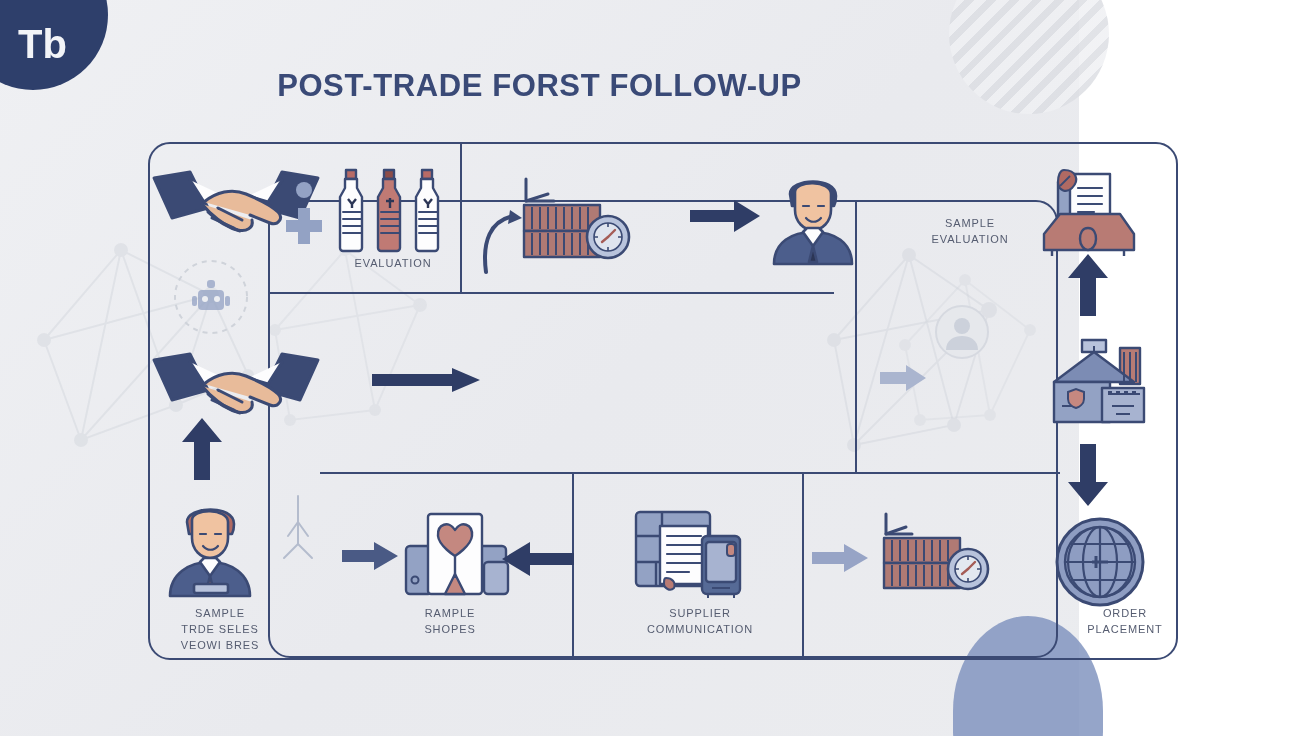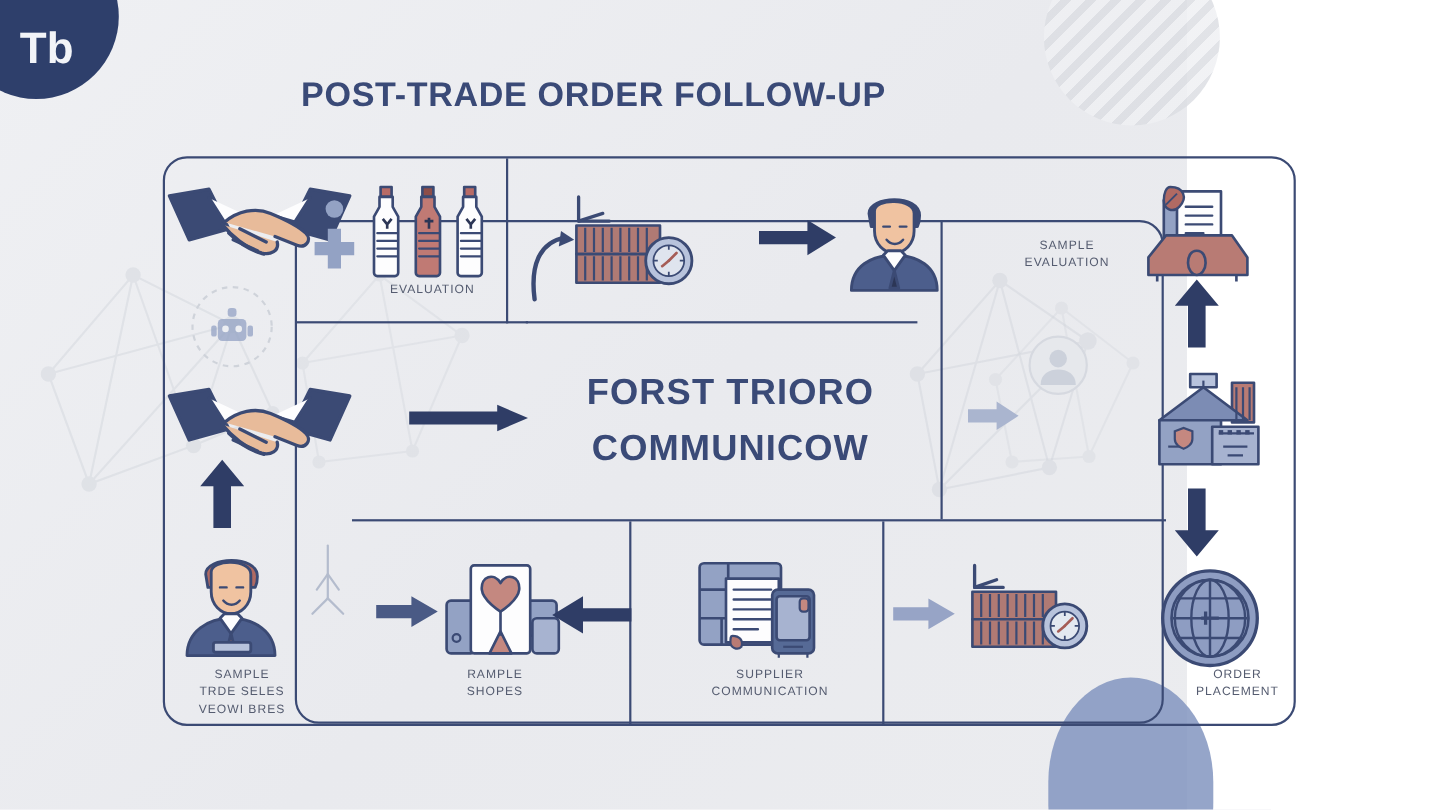--- a/index.html
+++ b/index.html
@@ -176,21 +176,21 @@
     </g>
     <g fill="#cfd3da">
       <circle cx="15" cy="95" r="6"></circle>
         <circle cx="75" cy="30" r="6"></circle>
       <circle cx="140" cy="80" r="6"></circle>
         <circle cx="100" cy="165" r="6"></circle>
       <circle cx="30" cy="170" r="6"></circle>
     </g>
   </svg>
 
-  <div class="title">POST-TRADE ORDER FOLLOW-UP</div>
+  <div class="title">POST-TRADE FORST FOLLOW-UP</div>
 
   <div class="frame fr-outer"></div>
   <div class="frame fr-inner"></div>
   <div class="divider dv-h1"></div>
   <div class="divider dv-h2"></div>
   <div class="divider dv-v1"></div>
   <div class="divider dv-v2"></div>
   <div class="divider dv-h3"></div>
   <div class="divider dv-v3"></div>
   <div class="divider dv-v4"></div>
@@ -498,16 +498,14 @@
   <div class="lbl lbl-sample-trade">SAMPLE
 TRDE SELES
 VEOWI BRES</div>
   <div class="lbl lbl-supplier">SUPPLIER
 COMMUNICATION</div>
   <div class="lbl lbl-rample">RAMPLE
 SHOPES</div>
   <div class="lbl lbl-order">ORDER
 PLACEMENT</div>
 
-  <div class="centre-text">FORST TRIORO
-COMMUNICOW</div>
 
 </div>
 
 </body></html>

